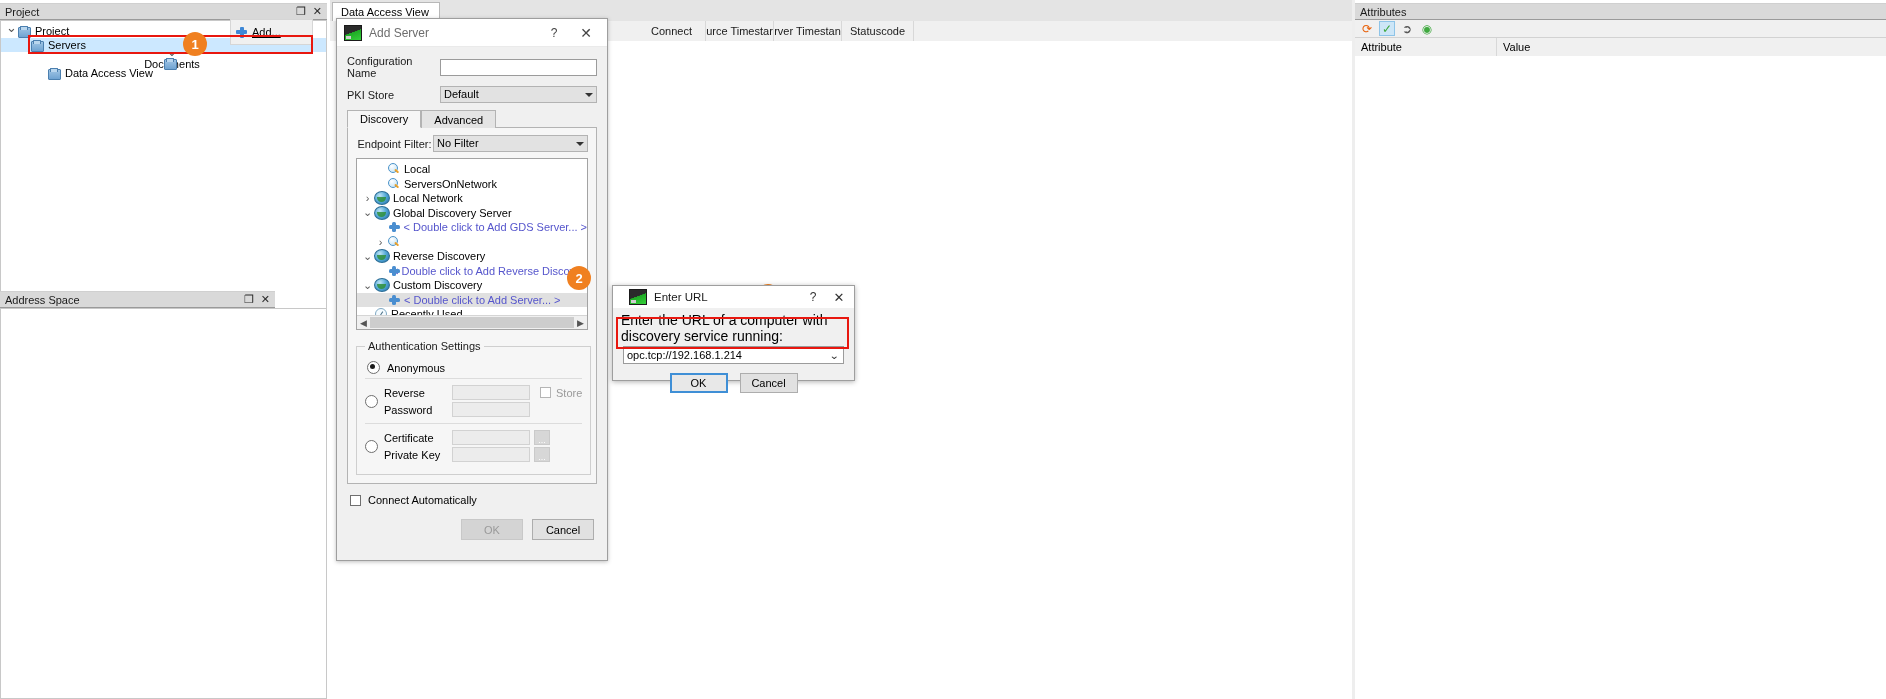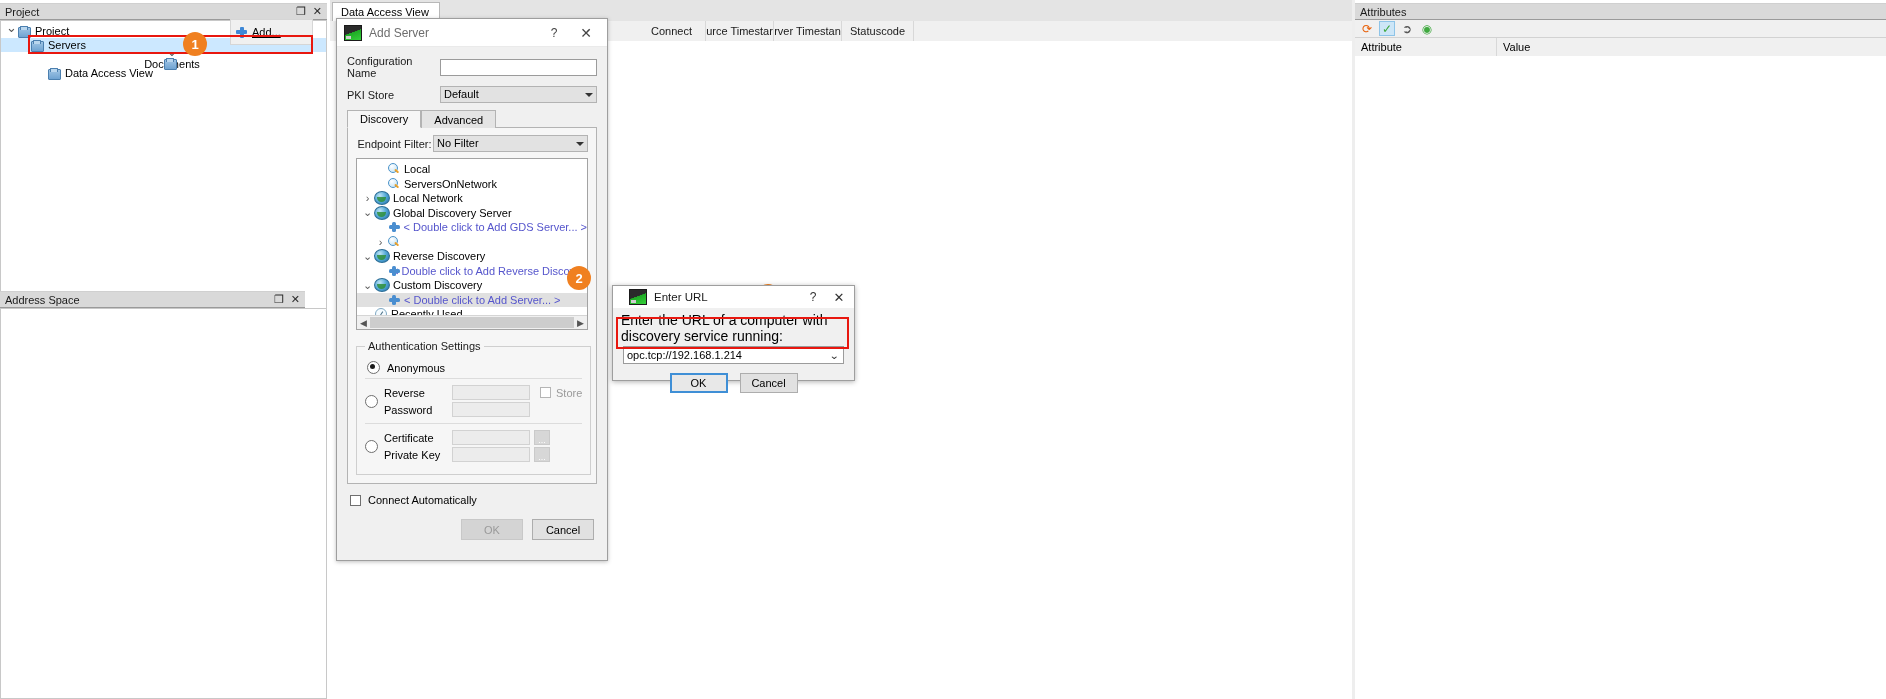--- a/index.html
+++ b/index.html
@@ -126,21 +126,21 @@
     content:""; position:absolute; left:3.5px; top:0; width:4px; height:11px;
     background:#3d87d6; border-radius:1px;
   }
   .plus-ic::after {
     content:""; position:absolute; left:0; top:3.5px; width:11px; height:4px;
     background:#3d87d6; border-radius:1px;
   }
   #add-flyout .lbl { text-decoration: underline; text-underline-offset:1px;}
 
   
-  #address-title { left: 0; top: 291px; width: 305px; }
+  #address-title { left: 0; top: 291px; width: 275px; }
   #address-body  { left: 0; top: 308px; width: 327px; height: 391px; }
 
   
   #center-strip {
     position: absolute; left: 330px; top: 0; width: 1022px; height: 699px;
     background: #f6f6f6;
   }
   #tabbar {
     position: absolute; left: 330px; top: 0; width: 1022px; height: 21px;
     background: #e4e4e4; border-bottom: 1px solid #b8b8b8;

